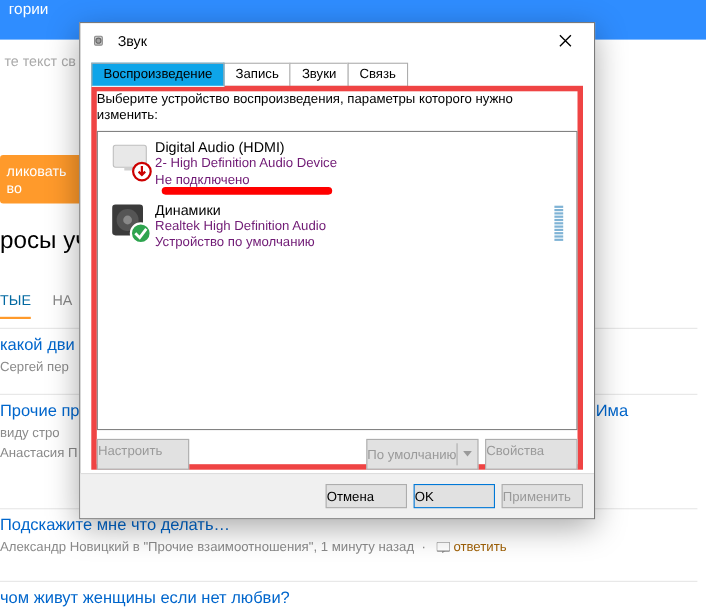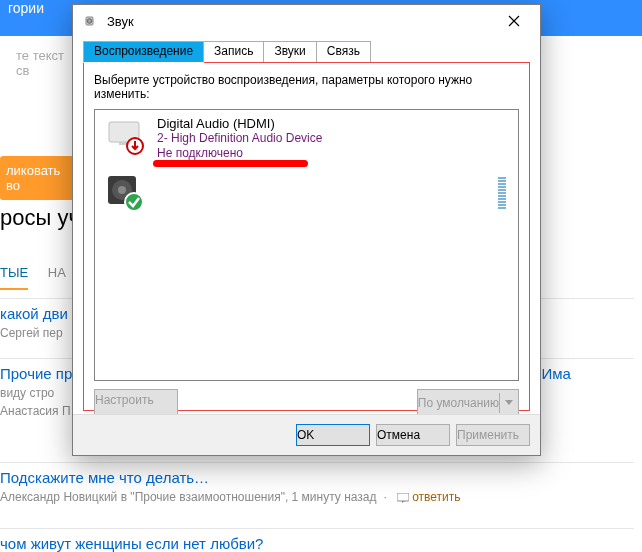--- a/index.html
+++ b/index.html
@@ -1,42 +1,42 @@
 <!DOCTYPE html>
 <html><head>
 <meta charset="utf-8">
 <style>
 html,body{margin:0;padding:0;font-family:"Segoe UI",Tahoma,sans-serif;font-size:13px;background:#fff;color:#000;width:642px;height:552px;overflow:hidden;position:relative}
 .bg{position:absolute;inset:0;background:#fff}
 .topbar{background:#2f8dff;height:36px;color:#fff;display:flex;padding-left:8px;font-size:14px}
 .leftcol{position:absolute;left:0;top:40px;bottom:0;width:80px}
-.placeholder{color:#aaa;font-size:13px;padding:8px 16px}
+.placeholder{color:#aaa;font-size:13px;padding:8px 4px}
 .orange-btn{background:#ff9a2b;color:#fff;border-radius:3px;padding:7px 6px;font-size:13px;margin-top:70px}
 .section-hdr{position:absolute;left:0;top:205px;font-size:22px}
 .tabs-bg{position:absolute;left:0;top:265px;font-size:13px}
 .tab-sel{color:#0369a1;border-bottom:2px solid #ff9a2b;padding-bottom:8px;margin-right:16px}
 .tab-unsel{color:#888}
 .q{position:absolute;left:0;right:8px;border-top:1px solid #e6e6e6;padding:6px 0 16px}
 .q a{color:#0066cc;font-size:15px;text-decoration:none}
 .q .meta{color:#8a8a8a;font-size:12px;margin-top:4px}
 .q .reply{color:#a16207;font-size:12px}
 .q .reply svg{vertical-align:-2px;margin-right:3px}
-.dialog{position:absolute;left:72px;top:4px;width:467px;height:450px;background:#fff;border:1px solid #7a7a7a;box-shadow:0 8px 28px rgba(0,0,0,.35)}
+.dialog{position:absolute;left:72px;top:20px;width:467px;height:450px;background:#fff;border:1px solid #7a7a7a;box-shadow:0 8px 28px rgba(0,0,0,.35)}
 .dlg-title{height:32px;display:flex;align-items:center;padding:0 6px 0 10px}
 .dlg-title .ico{width:16px;height:16px;margin-right:8px}
 .dlg-title .txt{flex:1;font-size:13px}
 .dlg-close{width:40px;height:28px;display:flex;align-items:center;justify-content:center;cursor:pointer}
 .dlg-body{position:absolute;left:10px;right:10px;top:36px;bottom:44px}
 .tabrow{display:flex;height:22px}
 .tab{border:1px solid #adadad;background:#fff;padding:2px 10px;font-size:12px;margin-right:-1px;cursor:pointer;position:relative}
 .tab.sel{background:#0ea5e9;border-bottom:1px solid #fff;z-index:2}
-.tabpane{border:1px solid #ef4444;padding:10px;position:absolute;left:0;right:0;top:21px;bottom:0}
+.tabpane{border:5px solid #ef4444;padding:0;position:absolute;left:0;right:0;top:21px;bottom:0}
 .hint{font-size:12px;margin-bottom:8px}
 .devlist{border:1px solid #828282;height:270px;overflow:hidden}
-.dev{display:flex;padding:6px 10px;gap:12px;align-items:flex-start;position:relative}
+.dev{display:flex;padding:6px 10px;gap:2px;align-items:flex-start;position:relative}
 .dev .icn{width:40px;height:40px;flex:0 0 40px;position:relative}
 .dev .nm{font-size:13px;color:#000}
 .dev .ln{font-size:12px;color:#701a75;line-height:15px}
 .dev .bars{position:absolute;right:12px;top:10px}
 .dev .bars div{width:8px;height:2px;background:#7fb3d5;margin-bottom:1px}
 .underline{position:absolute;left:58px;top:50px;width:155px;height:7px;background:#ff0000;border-radius:4px}
 .dlg-row{display:flex;gap:6px;margin-top:8px}
 .btn{border:1px solid #adadad;background:#e1e1e1;font-size:12px;padding:3px 0;text-align:left;cursor:pointer;min-width:82px}
 .btn.dis{color:#9a9a9a}
 .btn.split{display:flex}
@@ -132,20 +132,25 @@
         <div class="dev">
           <div class="icn">
             <svg width="40" height="40" viewBox="0 0 40 40">
               <rect x="3" y="3" width="28" height="28" rx="3" fill="#3b3b3b"></rect>
               <circle cx="17" cy="17" r="10" fill="#555"></circle>
               <circle cx="17" cy="17" r="4" fill="#888"></circle>
               <circle cx="29" cy="29" r="9" fill="#2ea44f" stroke="#fff" stroke-width="2"></circle>
               <path d="M24 29 L28 33 L34 25" stroke="#fff" stroke-width="2.5" fill="none"></path>
             </svg>
           </div>
+          <div>
+            <div class="nm">Динамики</div>
+            <div class="ln">Realtek High Definition Audio</div>
+            <div class="ln">Устройство по умолчанию</div>
+          </div>
           <div class="bars">
             <div></div>
               <div></div>
               <div></div>
               <div></div>
               <div></div>
               <div></div>
               <div></div>
               <div></div>
               <div></div>
@@ -158,22 +163,23 @@
         <div class="btn dis">Настроить</div>
         <div style="flex:1"></div>
         <div class="btn dis split">
           <div class="main">По умолчанию</div>
           <div class="arr">
               <svg width="8" height="6" viewBox="0 0 8 6">
                 <path d="M0 0 L4 5 L8 0" fill="#9a9a9a"></path>
               </svg>
             </div>
         </div>
+        <div class="btn dis">Свойства</div>
       </div>
     </div>
   </div>
 
   <div class="dlg-foot">
+    <div class="btn" style="min-width:72px">Отмена</div>
     <div class="btn ok" style="min-width:72px">OK</div>
-    <div class="btn" style="min-width:72px">Отмена</div>
     <div class="btn dis" style="min-width:72px">Применить</div>
   </div>
 </div>
 
 </body></html>

